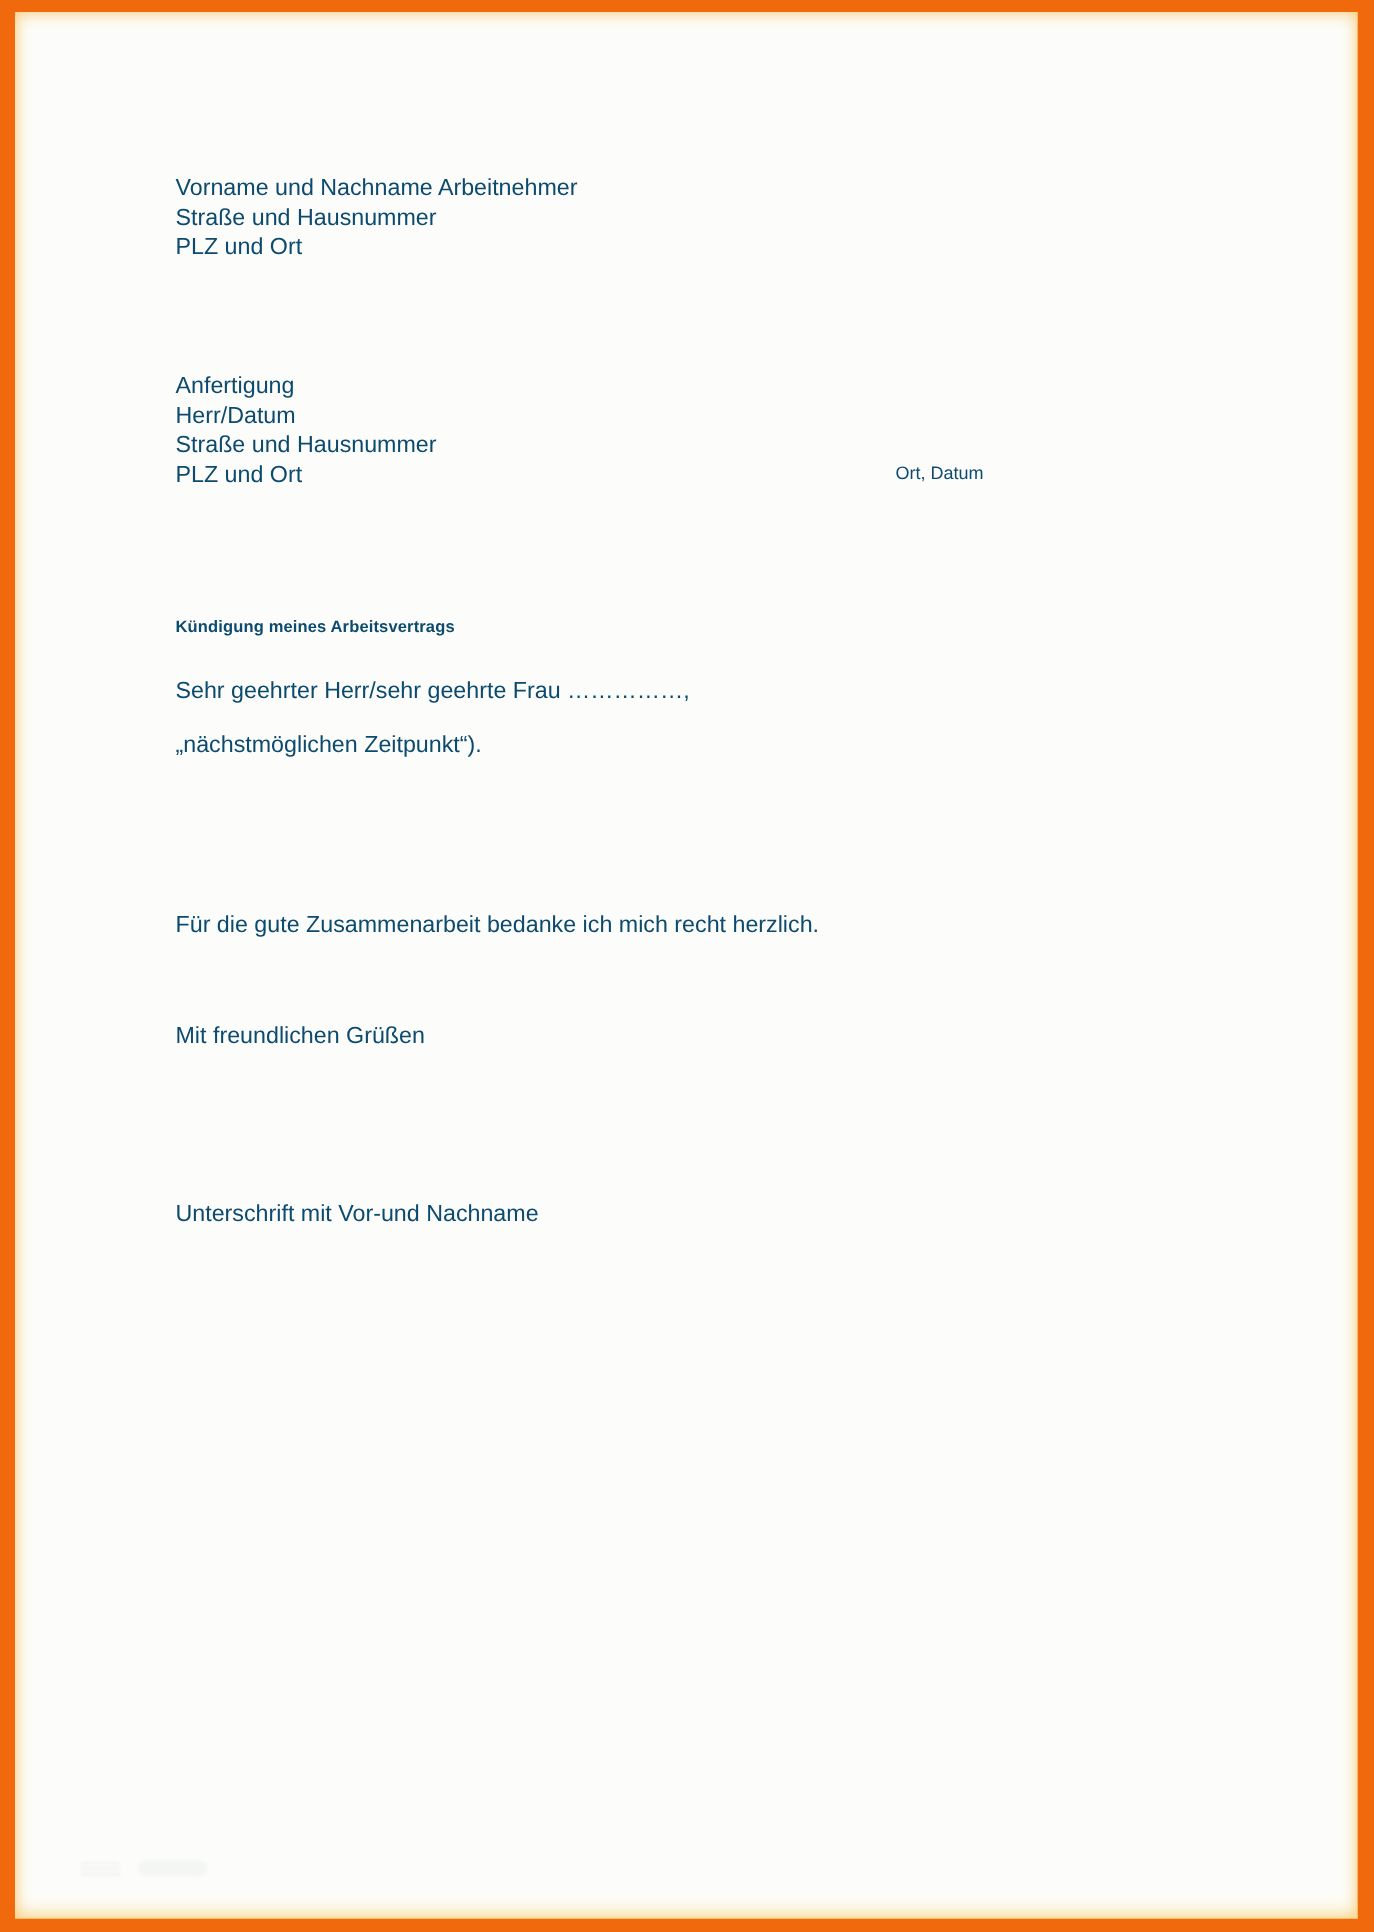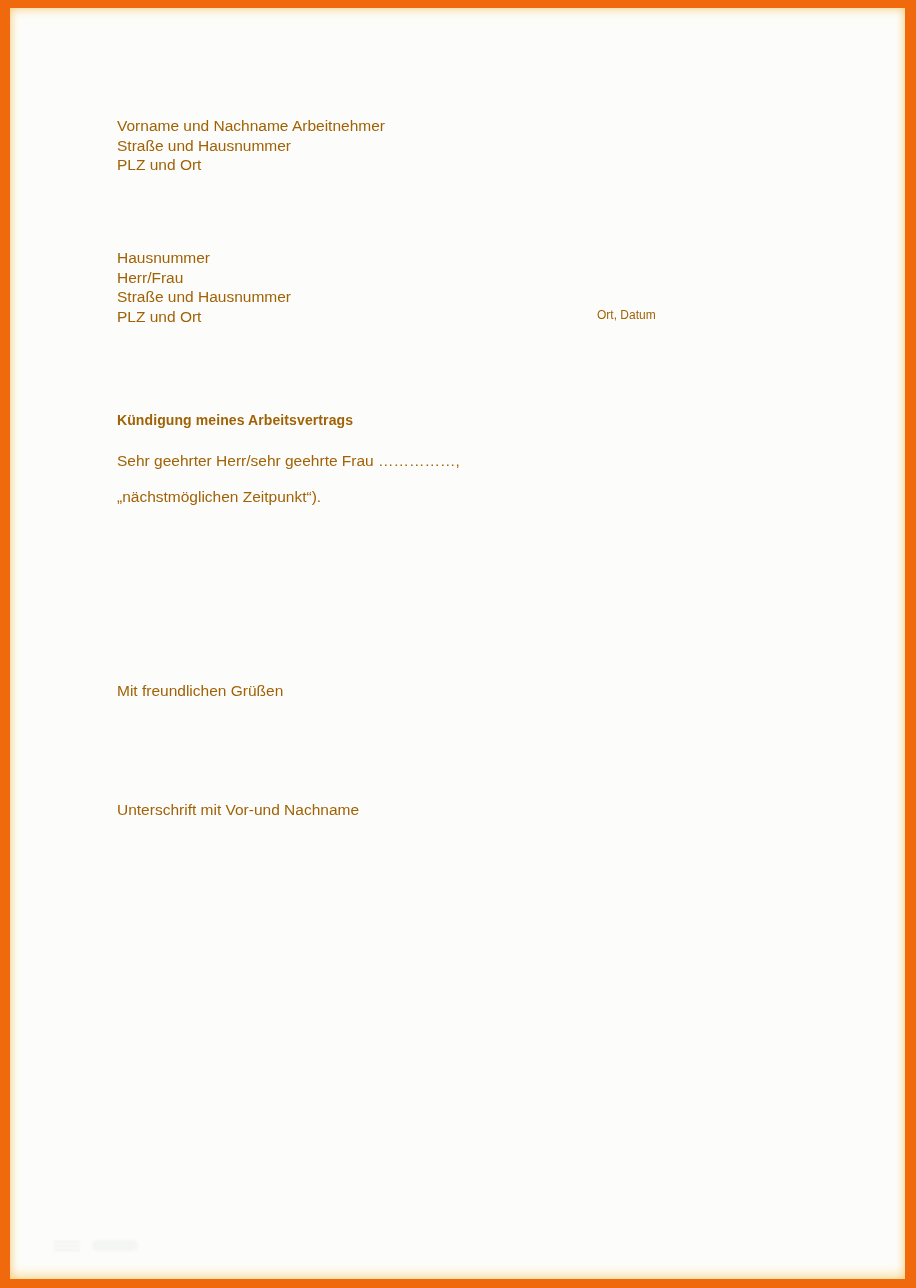--- a/index.html
+++ b/index.html
@@ -25,37 +25,37 @@
     
     box-shadow:
       inset 0 6px 10px -4px rgba(250, 190, 90, 0.55),
       inset 0 -7px 12px -4px rgba(250, 200, 90, 0.65),
       inset 6px 0 10px -5px rgba(250, 190, 90, 0.45),
       inset -6px 0 10px -5px rgba(250, 190, 90, 0.45);
   }
   .abs {
     position: absolute;
     left: 107px;
-    color: #a16207;
+    color: #0c4a6e;
   }
   .addr {
     font-size: 15.5px;
     line-height: 19.5px;
     white-space: nowrap;
   }
   .date {
     left: 587px;
     top: 298px;
     font-size: 12px;
     line-height: 19.5px;
     white-space: nowrap;
   }
   .subject {
     top: 404px;
-    font-size: 14px;
+    font-size: 11px;
     font-weight: bold;
     letter-spacing: 0.1px;
     white-space: nowrap;
   }
   .bodyline {
     font-size: 15.5px;
     line-height: 22px;
   }
   .para {
     width: 760px;
@@ -108,37 +108,40 @@
 
 <div class="page">
 
   <div class="abs addr sender-block">
     <div class="line">Vorname und Nachname Arbeitnehmer</div>
     <div class="line">Straße und Hausnummer</div>
     <div class="line">PLZ und Ort</div>
   </div>
 
   <div class="abs addr recipient-block">
-    <div class="line">Hausnummer</div>
-    <div class="line">Herr/Frau</div>
+    <div class="line">Anfertigung</div>
+    <div class="line">Herr/Datum</div>
     <div class="line">Straße und Hausnummer</div>
     <div class="line">PLZ und Ort</div>
   </div>
 
   <div class="abs date">Ort, Datum</div>
 
   <div class="abs subject">Kündigung meines Arbeitsvertrags</div>
 
   <div class="abs bodyline salutation">Sehr geehrter Herr/sehr geehrte Frau ……………,</div>
 
   <div class="abs bodyline para para1">
     <div class="line">„nächstmöglichen Zeitpunkt“).</div>
   </div>
 
 
+  <div class="abs bodyline para para3">
+    <div class="line">Für die gute Zusammenarbeit bedanke ich mich recht herzlich.</div>
+  </div>
 
   <div class="abs bodyline closing">Mit freundlichen Grüßen</div>
 
   <div class="abs bodyline signature">Unterschrift mit Vor-und Nachname</div>
 
   <div class="watermark">
     <span class="bars"></span>
     <span class="blob"></span>
   </div>
 

